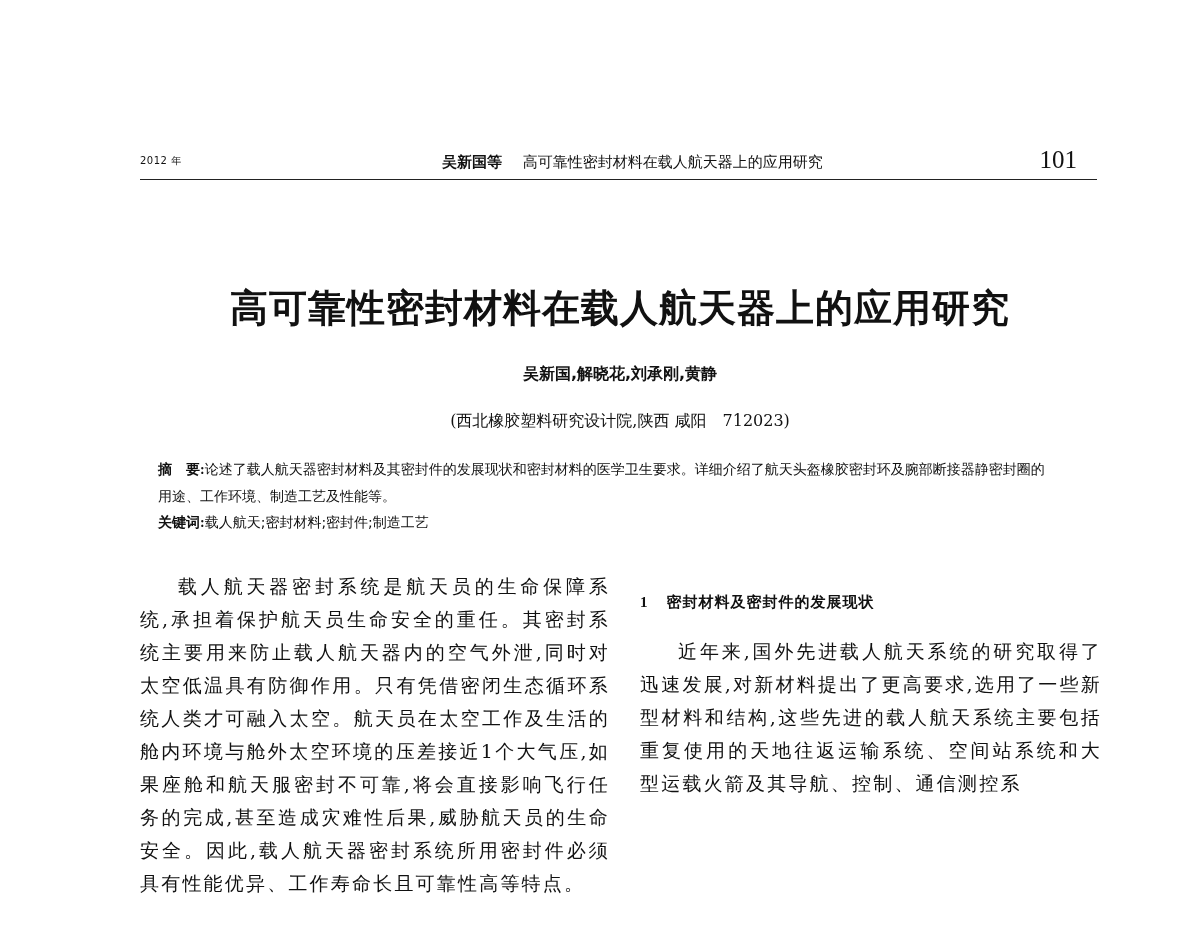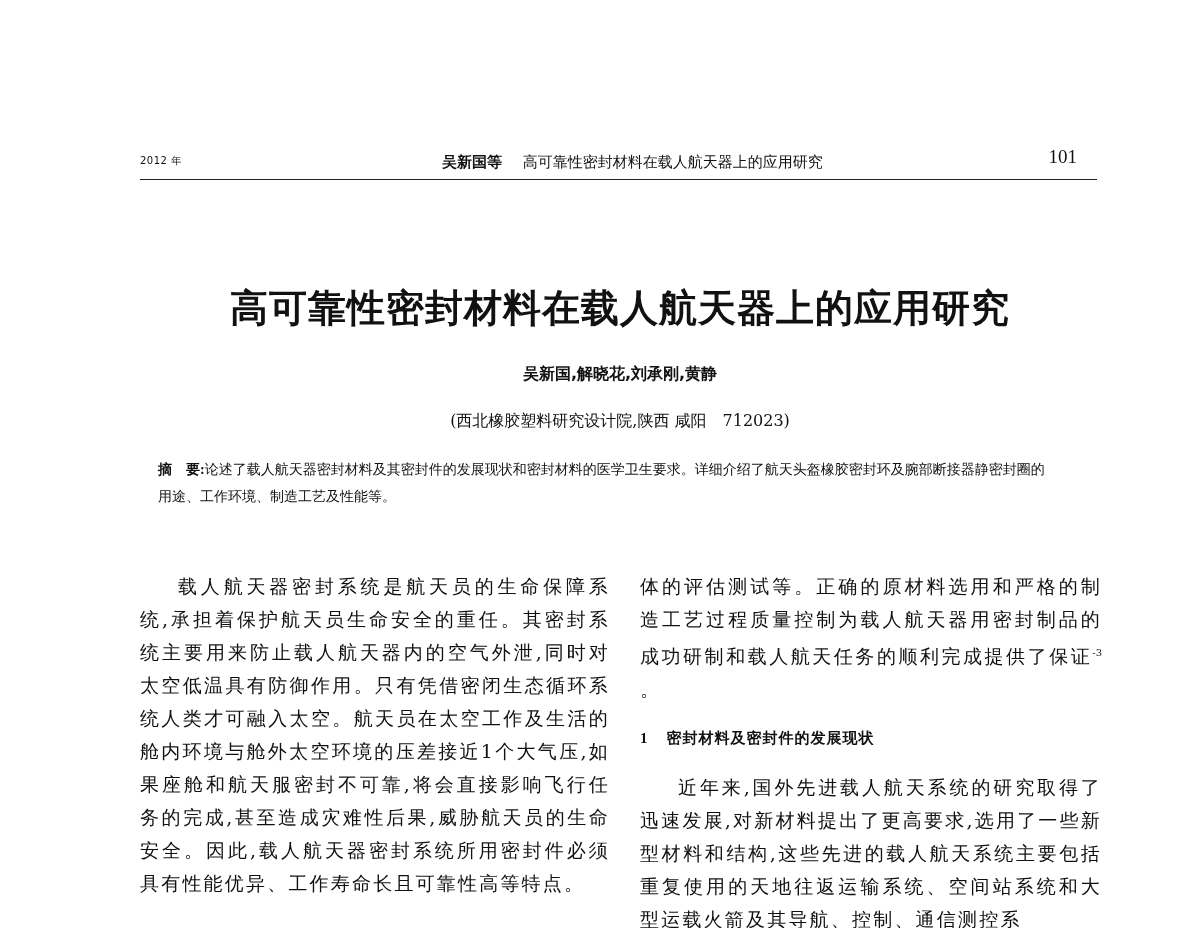--- a/index.html
+++ b/index.html
@@ -37,21 +37,21 @@
     font-size: 15px;
     font-family: "DejaVu Sans", sans-serif;
     white-space: nowrap;
     margin-left: 48px;
   }
   .rh-title .rh-authors { font-weight: bold; margin-right: 16px; }
   .rh-page {
     position: absolute;
     right: 20px;
     top: 0;
-    font-size: 19px;
+    font-size: 25px;
     font-family: "Liberation Serif", serif;
   }
   .rh-rule {
     position: absolute;
     left: 0;
     top: 33px;
     width: 957px;
     height: 0;
     border-top: 1.5px solid #222;
   }
@@ -137,25 +137,27 @@
 </div>
 
 <div class="paper-title">高可靠性密封材料在载人航天器上的应用研究</div>
 <div class="paper-authors">吴新国,解晓花,刘承刚,黄静</div>
 <div class="paper-affil">(西北橡胶塑料研究设计院,陕西 咸阳　712023)</div>
 
 <div class="abstract-block">
   <p>
     <span class="label">摘　要:</span><span>论述了载人航天器密封材料及其密封件的发展现状和密封材料的医学卫生要求。详细介绍了航天头盔橡胶密封环及腕部断接器静密封圈的用途、工作环境、制造工艺及性能等。</span>
   </p>
+  <p>
+    <span class="label">关键词:</span><span>载人航天;密封材料;密封件;制造工艺</span>
+  </p>
 </div>
 
 <div class="column left">
   <p class="indent">载人航天器密封系统是航天员的生命保障系统,承担着保护航天员生命安全的重任。其密封系统主要用来防止载人航天器内的空气外泄,同时对太空低温具有防御作用。只有凭借密闭生态循环系统人类才可融入太空。航天员在太空工作及生活的舱内环境与舱外太空环境的压差接近1个大气压,如果座舱和航天服密封不可靠,将会直接影响飞行任务的完成,甚至造成灾难性后果,威胁航天员的生命安全。因此,载人航天器密封系统所用密封件必须具有性能优异、工作寿命长且可靠性高等特点。</p>
 </div>
 
 <div class="column right">
-  <p><span>体的评估测试等。正确的原材料选用和严格的制造工艺过程质量控制为载人航天器用密封制品的成功研制和载人航天任务的顺利完成提供了保证</span><sup class="ref">-3</sup><span> 。</span></p>
   <div class="section-heading">
     <span class="num">1</span><span>密封材料及密封件的发展现状</span>
   </div>
   <p class="indent">近年来,国外先进载人航天系统的研究取得了迅速发展,对新材料提出了更高要求,选用了一些新型材料和结构,这些先进的载人航天系统主要包括重复使用的天地往返运输系统、空间站系统和大型运载火箭及其导航、控制、通信测控系</p>
 </div>
 
 </body></html>

